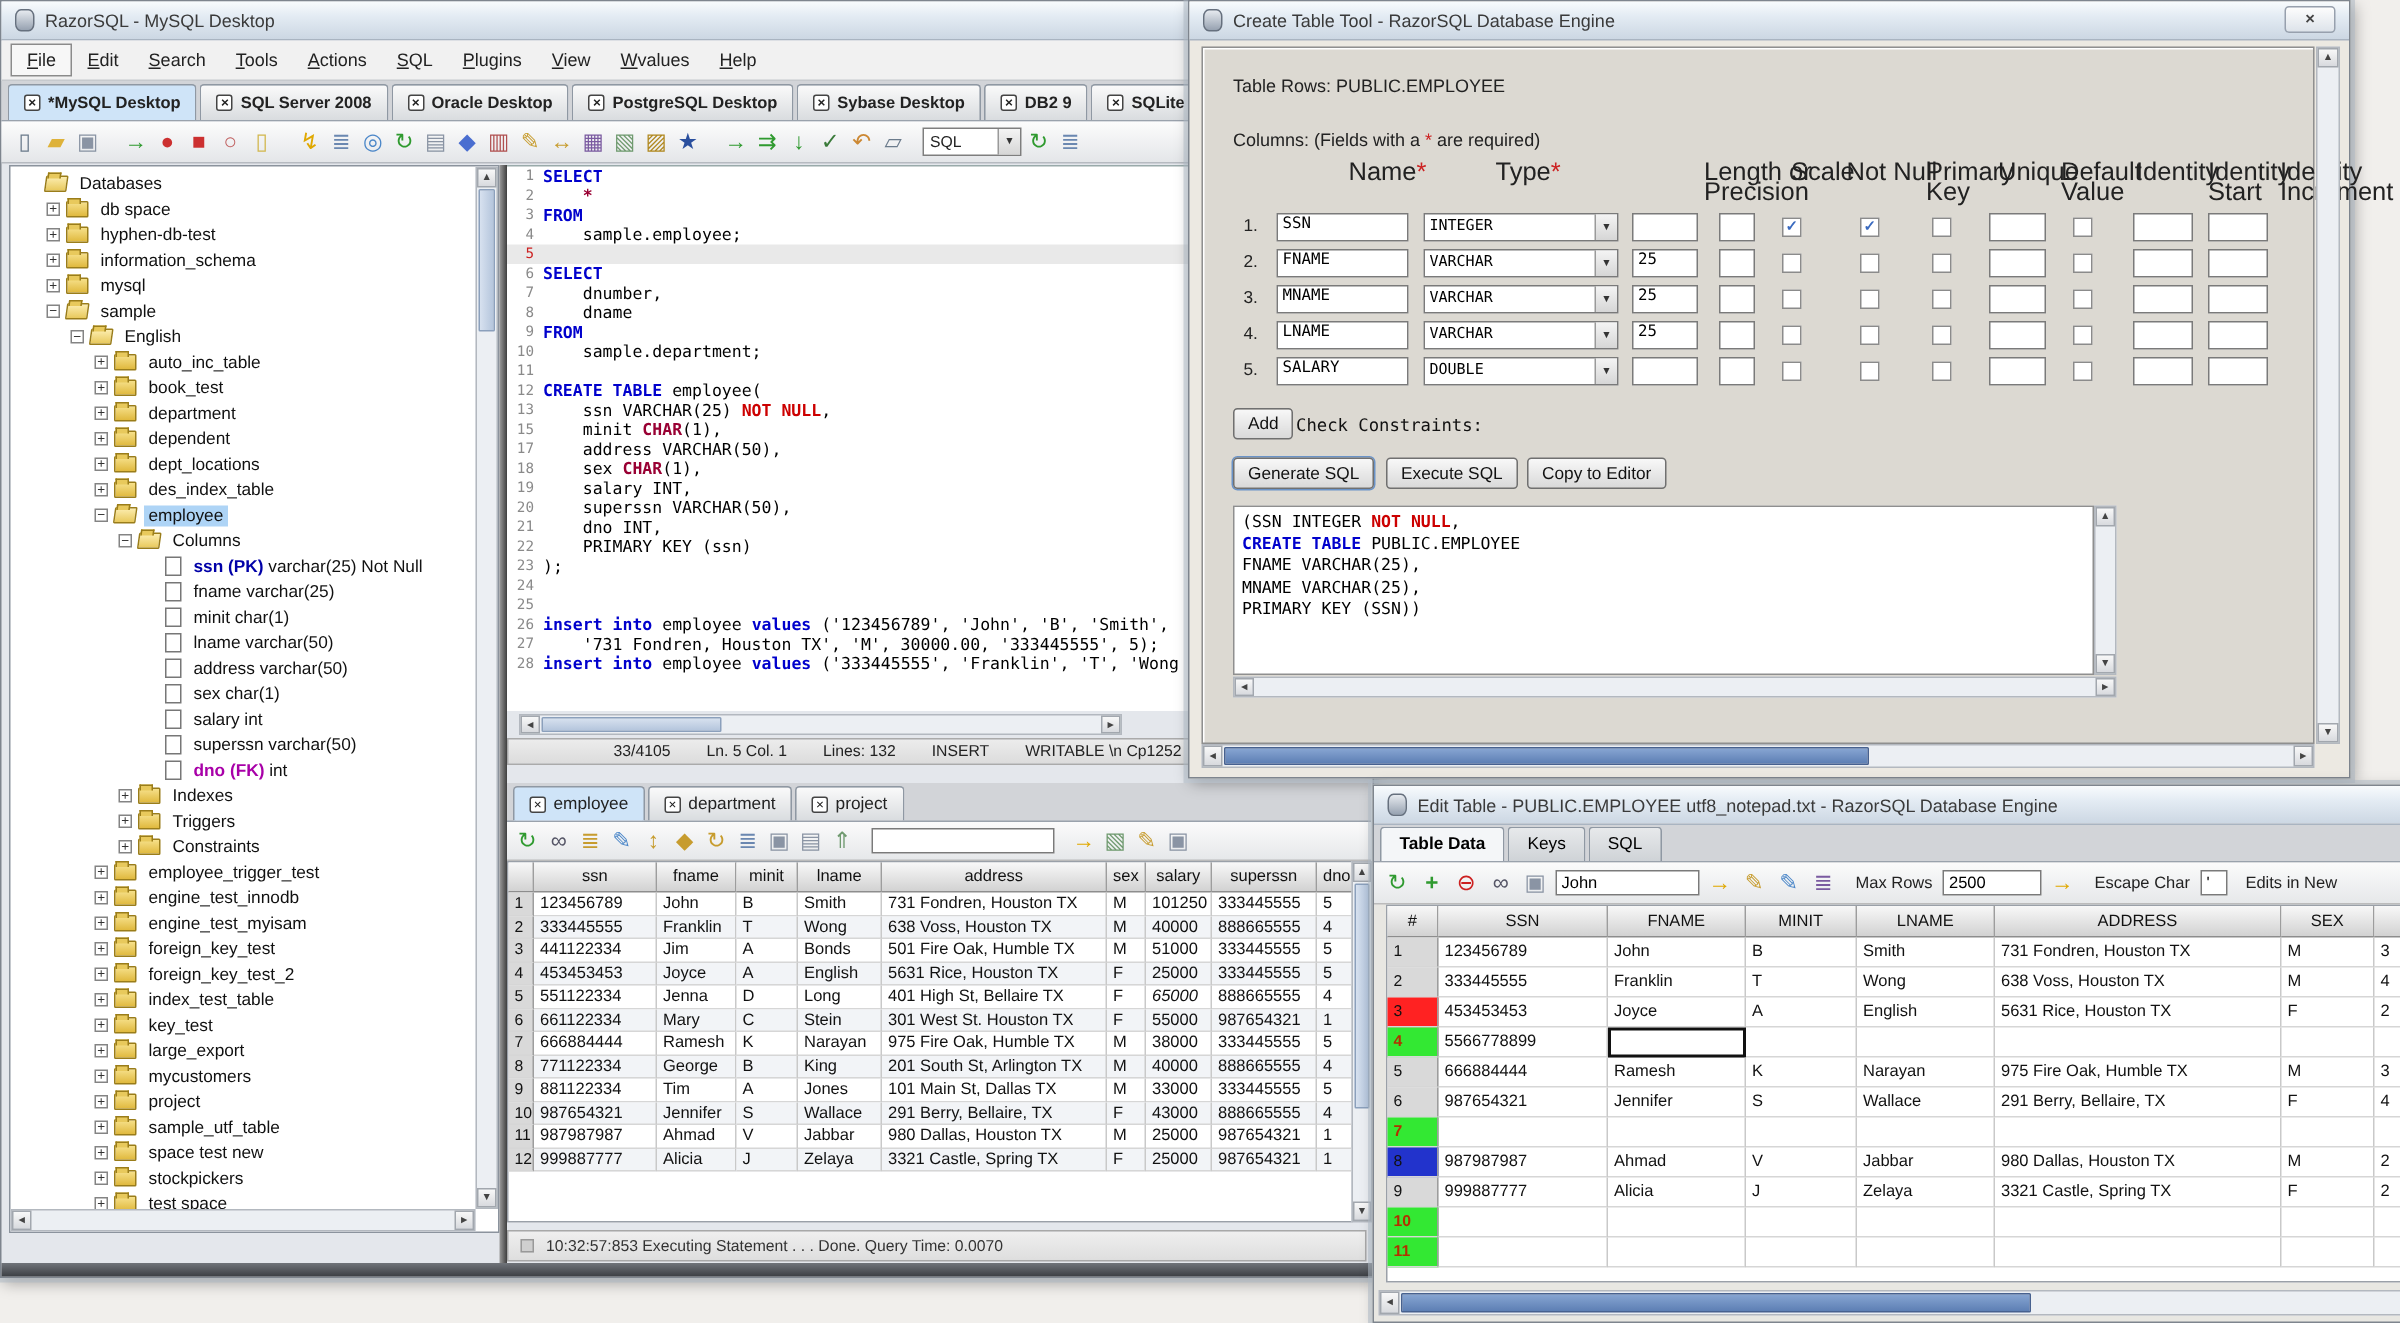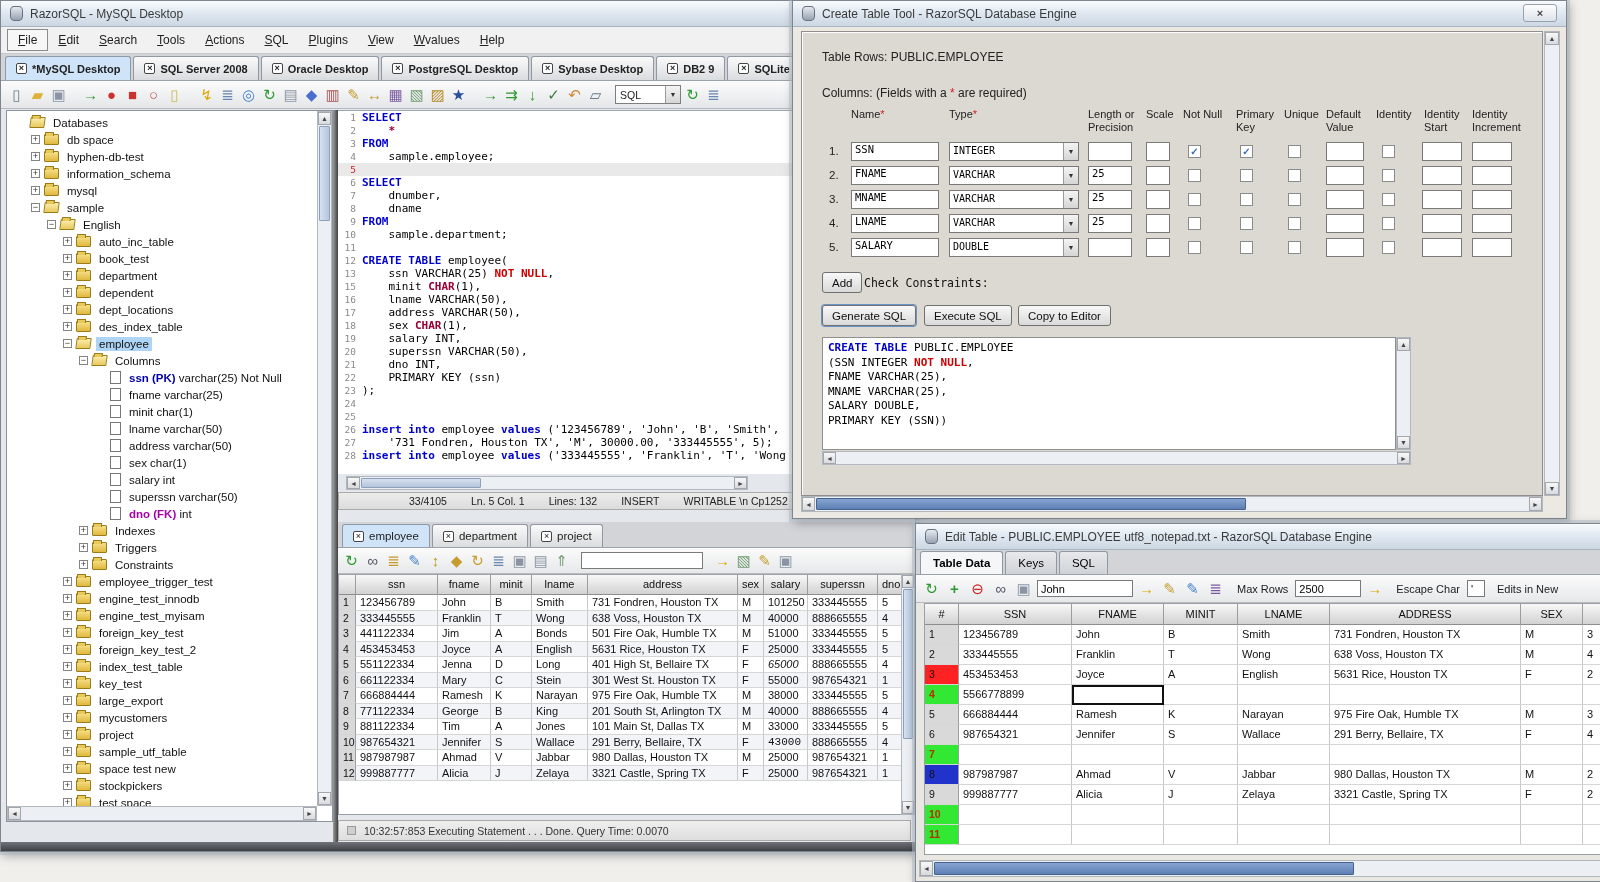--- a/index.html
+++ b/index.html
@@ -76,21 +76,21 @@
   .sb{position:absolute;background:#eceff3;border:1px solid #b3b8bf;}
   .sb-btn{position:absolute;background:linear-gradient(#f8f8f8,#d8dade);border:1px solid #a2a7ae;color:#444;font-size:7px;display:flex;align-items:center;justify-content:center;}
   .sb-thumb{position:absolute;background:linear-gradient(to right,#d7e1ef,#b4c5dc);border:1px solid #8ba0bc;border-radius:1px;}
   .sb-thumb.h{background:linear-gradient(#d7e1ef,#b4c5dc);}
   .sb-thumb.blue{background:linear-gradient(#87a5d2,#5d7fb4);border-color:#47618f;}
 
   
   #win-create{left:792px;top:0;width:775px;height:519px;background:#ece9e2;}
   .ct-body{position:absolute;left:8px;top:30px;width:742px;height:465px;background:#dcd9d2;border:1px solid #8f8f8f;box-shadow:inset 1px 1px 0 #fff;}
   .ct-label{position:absolute;font-size:12px;color:#222;}
-  .ct-colhead{position:absolute;font-size:11px;line-height:13px;color:#222;white-space:pre-line;}
+  .ct-colhead{position:absolute;font-size:17px;line-height:13px;color:#222;white-space:pre-line;margin-left:48px;}
   .star{color:#cc2222;}
   .ct-row-num{position:absolute;font-size:11.5px;color:#222;}
   .ct-input{position:absolute;height:19px;border:1px solid #7a7a7a;background:#fff;font-family:"DejaVu Sans Mono",monospace;font-size:10.5px;padding:0 3px;}
   .ct-sel{position:absolute;height:19px;display:flex;border:1px solid #7a7a7a;background:#fff;}
   .ct-sel .s-txt{flex:1;font-family:"DejaVu Sans Mono",monospace;font-size:10px;padding:2px 3px;overflow:hidden;white-space:nowrap;}
   .cb{position:absolute;width:13px;height:13px;border:1px solid #8b8b8b;background:#fff;font-size:10px;line-height:11px;text-align:center;color:#3a6abf;font-weight:bold;}
   .btn{position:absolute;height:21px;border:1px solid #707070;border-radius:3px;background:linear-gradient(#f8f8f8,#d9d9d9);font-size:11.5px;color:#111;display:flex;align-items:center;justify-content:center;padding:0 9px;}
   .btn.focusbtn{box-shadow:0 0 0 1px #6a93c8;}
   .mono-label{position:absolute;font-family:"DejaVu Sans Mono",monospace;font-size:11.5px;color:#111;}
   .sql-preview{position:absolute;background:#fff;border:1px solid #8f8f8f;font-family:"DejaVu Sans Mono",monospace;font-size:11px;line-height:14.5px;padding:3px 5px;overflow:hidden;}
@@ -463,21 +463,20 @@
       <div class="ed-row hl"><span class="ed-num">5</span></div>
       <div class="ed-row"><span class="ed-num">6</span><span class="seg-k">SELECT</span></div>
       <div class="ed-row"><span class="ed-num">7</span><span>    dnumber,</span></div>
       <div class="ed-row"><span class="ed-num">8</span><span>    dname</span></div>
       <div class="ed-row"><span class="ed-num">9</span><span class="seg-k">FROM</span></div>
       <div class="ed-row"><span class="ed-num">10</span><span>    sample.department;</span></div>
       <div class="ed-row"><span class="ed-num">11</span></div>
       <div class="ed-row"><span class="ed-num">12</span><span class="seg-k">CREATE TABLE</span><span> employee(</span></div>
       <div class="ed-row"><span class="ed-num">13</span><span>    ssn VARCHAR(25) </span><span class="seg-r">NOT NULL</span><span>,</span></div>
       <div class="ed-row"><span class="ed-num">15</span><span>    minit </span><span class="seg-m">CHAR</span><span>(1),</span></div>
-      <div class="ed-row"><span class="ed-num">16</span><span>    lname VARCHAR(50),</span></div>
       <div class="ed-row"><span class="ed-num">17</span><span>    address VARCHAR(50),</span></div>
       <div class="ed-row"><span class="ed-num">18</span><span>    sex </span><span class="seg-m">CHAR</span><span>(1),</span></div>
       <div class="ed-row"><span class="ed-num">19</span><span>    salary INT,</span></div>
       <div class="ed-row"><span class="ed-num">20</span><span>    superssn VARCHAR(50),</span></div>
       <div class="ed-row"><span class="ed-num">21</span><span>    dno INT,</span></div>
       <div class="ed-row"><span class="ed-num">22</span><span>    PRIMARY KEY (ssn)</span></div>
       <div class="ed-row"><span class="ed-num">23</span><span>);</span></div>
       <div class="ed-row"><span class="ed-num">24</span></div>
       <div class="ed-row"><span class="ed-num">25</span></div>
       <div class="ed-row"><span class="ed-num">26</span><span class="seg-k">insert into</span><span> employee </span><span class="seg-k">values</span><span> ('123456789', 'John', 'B', 'Smith',</span></div>
@@ -652,21 +651,21 @@
         <div class="g-cell" style="width: 24px; height: 15.5px; line-height: 15px;">5</div>
       </div>
       <div class="g-row">
         <div class="g-cell g-num" style="width: 17px; height: 15.5px; line-height: 15px; font-size: 10.5px;">10</div>
         <div class="g-cell" style="width: 82px; height: 15.5px; line-height: 15px; background: rgb(242, 244, 247);">987654321</div>
         <div class="g-cell" style="width: 53px; height: 15.5px; line-height: 15px; background: rgb(242, 244, 247);">Jennifer</div>
         <div class="g-cell" style="width: 41px; height: 15.5px; line-height: 15px; background: rgb(242, 244, 247);">S</div>
         <div class="g-cell" style="width: 56px; height: 15.5px; line-height: 15px; background: rgb(242, 244, 247);">Wallace</div>
         <div class="g-cell" style="width: 150px; height: 15.5px; line-height: 15px; background: rgb(242, 244, 247);">291 Berry, Bellaire, TX</div>
         <div class="g-cell" style="width: 26px; height: 15.5px; line-height: 15px; background: rgb(242, 244, 247);">F</div>
-        <div class="g-cell" style="width: 44px; height: 15.5px; line-height: 15px; background: rgb(242, 244, 247); font-family: Liberation Mono, monospace;">43000</div>
+        <div class="g-cell" style="width: 44px; height: 15.5px; line-height: 15px; background: rgb(242, 244, 247);">43000</div>
         <div class="g-cell" style="width: 70px; height: 15.5px; line-height: 15px; background: rgb(242, 244, 247);">888665555</div>
         <div class="g-cell" style="width: 24px; height: 15.5px; line-height: 15px; background: rgb(242, 244, 247);">4</div>
       </div>
       <div class="g-row">
         <div class="g-cell g-num" style="width: 17px; height: 15.5px; line-height: 15px; font-size: 10.5px;">11</div>
         <div class="g-cell" style="width: 82px; height: 15.5px; line-height: 15px;">987987987</div>
         <div class="g-cell" style="width: 53px; height: 15.5px; line-height: 15px;">Ahmad</div>
         <div class="g-cell" style="width: 41px; height: 15.5px; line-height: 15px;">V</div>
         <div class="g-cell" style="width: 56px; height: 15.5px; line-height: 15px;">Jabbar</div>
         <div class="g-cell" style="width: 150px; height: 15.5px; line-height: 15px;">980 Dallas, Houston TX</div>
@@ -806,25 +805,24 @@
         <div class="cb" style="left: 580px; top: 209px;"></div>
         <div class="ct-input" style="left: 620px; top: 206px; width: 40px;"></div>
         <div class="ct-input" style="left: 670px; top: 206px; width: 40px;"></div>
       </div>
     <div class="btn" style="left:20px;top:240px;">Add</div>
     <div class="mono-label" style="left:62px;top:244px;">Check Constraints:</div>
     <div class="btn focusbtn" style="left:20px;top:273px;">Generate SQL</div>
     <div class="btn" style="left:122px;top:273px;">Execute SQL</div>
     <div class="btn" style="left:216px;top:273px;">Copy to Editor</div>
     <div class="sql-preview" id="sql-preview" style="left:20px;top:305px;width:574px;height:113px;">
+        <div><span>(SSN INTEGER </span><span class="seg-r">NOT NULL</span><span>,</span></div>
         <div><span class="seg-k">CREATE TABLE</span><span> PUBLIC.EMPLOYEE</span></div>
-        <div><span>(SSN INTEGER </span><span class="seg-r">NOT NULL</span><span>,</span></div>
         <div><span>FNAME VARCHAR(25),</span></div>
         <div><span>MNAME VARCHAR(25),</span></div>
-        <div><span>SALARY DOUBLE,</span></div>
         <div><span>PRIMARY KEY (SSN))</span></div>
       </div>
     <div class="sb" id="ctp-vsb" style="left:594px;top:305px;width:15px;height:113px;">
         <div class="sb-btn" style="left: 0px; right: 0px; top: 0px; height: 13px;">▲</div>
         <div class="sb-btn" style="left: 0px; right: 0px; bottom: 0px; height: 13px;">▼</div>
       </div>
     <div class="sb" id="ctp-hsb" style="left:20px;top:419px;width:589px;height:14px;">
         <div class="sb-btn" style="top: 0px; bottom: 0px; left: 0px; width: 13px;">◄</div>
         <div class="sb-btn" style="top: 0px; bottom: 0px; right: 0px; width: 13px;">►</div>
       </div>

